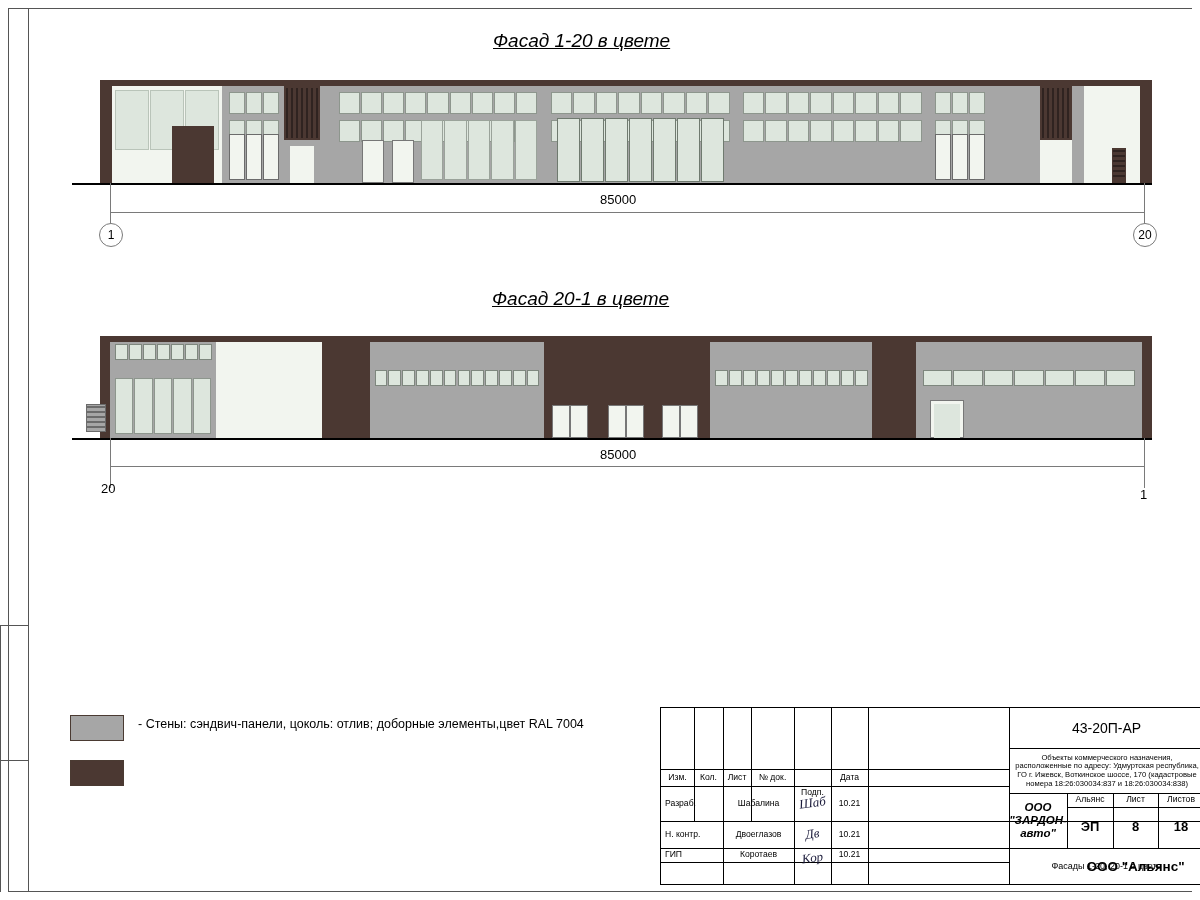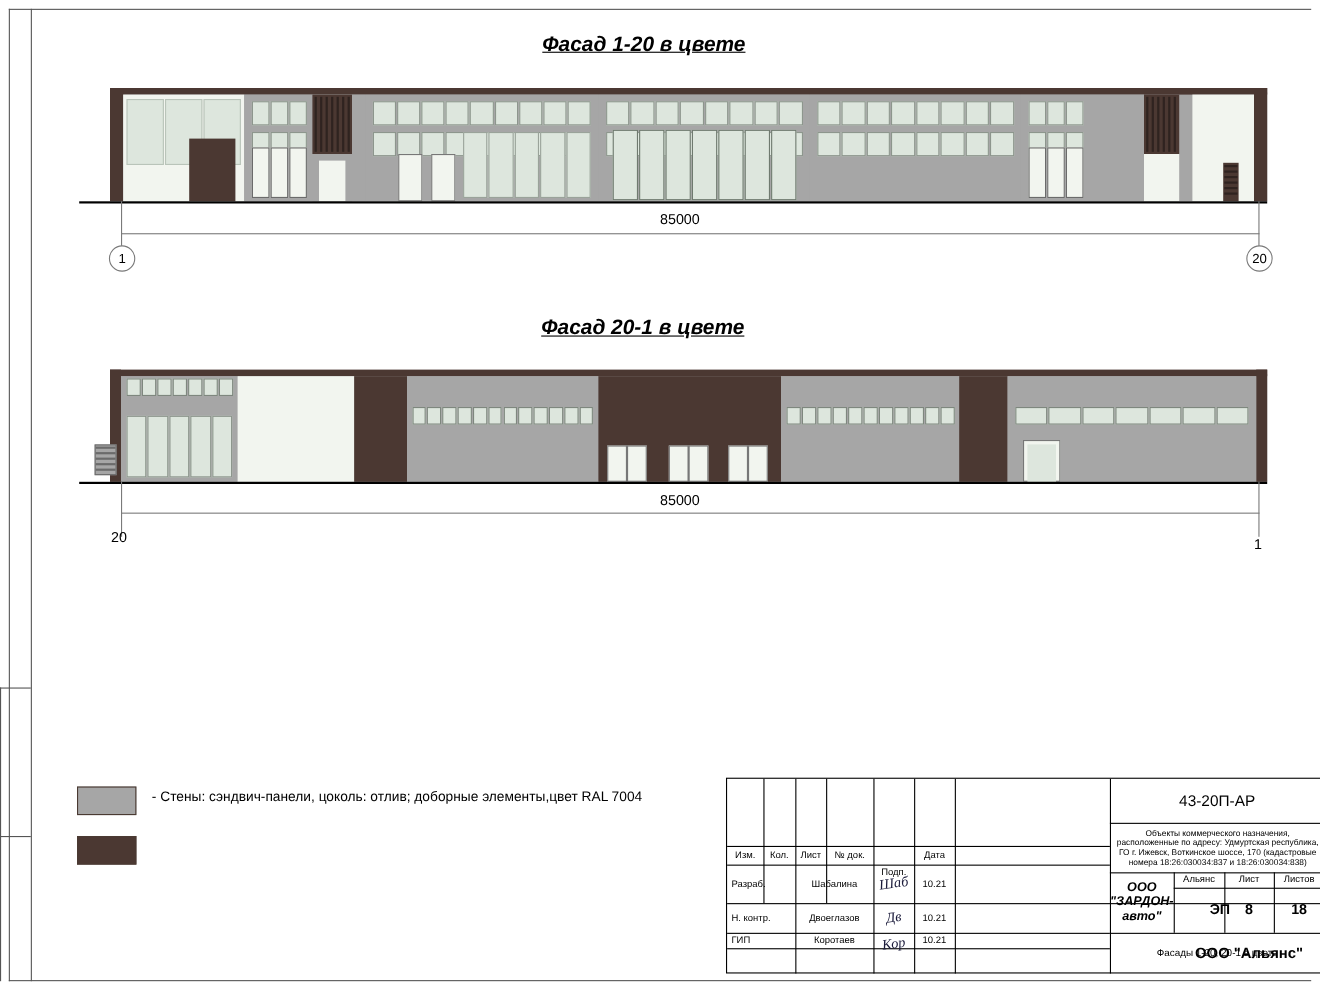--- a/index.html
+++ b/index.html
@@ -43,21 +43,21 @@
     position: absolute; left: 0px; top: 760px; width: 28px; height: 1px; background:#555;
   }
   .side-stub-c {
     position: absolute; left: 0px; top: 625px; width: 1px; height: 267px; background:#555;
   }
 
   
   .fac-title {
     position: absolute;
     font-style: italic;
-    font-weight: bold;
+    font-weight: normal;
     font-size: 19px;
     color: #000;
     text-decoration: underline;
     white-space: nowrap;
   }
   #title-1 { left: 493px; top: 30px; }
   #title-2 { left: 492px; top: 288px; }
 
   
   .elev {
@@ -443,20 +443,20 @@
     <div class="tb-cell small" style="left:62px; top:140px; width:71px; height:14px;">Коротаев</div>
     <div class="tb-cell sig" style="left:133px; top:140px; width:37px; height:20px;">Кор</div>
     <div class="tb-cell small" style="left:170px; top:140px; width:37px; height:14px;">10.21</div>
 
     <div class="tb-cell big" style="left:348px; top:0; width:195px; height:40px;">43-20П-АР</div>
     <div class="tb-cell small" style="left:350px; top:41px; width:192px; height:44px; font-size:7.6px;">Объекты коммерческого назначения, расположенные по адресу: Удмуртская республика, ГО г. Ижевск, Воткинское шоссе, 170 (кадастровые номера 18:26:030034:837 и 18:26:030034:838)</div>
     <div class="tb-cell italic-bold" style="left:348px; top:85px; width:58px; height:55px;">ООО "ЗАРДОН-авто"</div>
     <div class="tb-cell small" style="left:406px; top:85px; width:46px; height:14px;">Альянс</div>
     <div class="tb-cell small" style="left:452px; top:85px; width:45px; height:14px;">Лист</div>
     <div class="tb-cell small" style="left:497px; top:85px; width:46px; height:14px;">Листов</div>
-    <div class="tb-cell bold" style="left:406px; top:99px; width:46px; height:41px; font-size:13px;margin-left:19px;">ЭП</div>
+    <div class="tb-cell bold" style="left:406px; top:99px; width:46px; height:41px; font-size:13px;">ЭП</div>
     <div class="tb-cell bold" style="left:452px; top:99px; width:45px; height:41px; font-size:13px;">8</div>
     <div class="tb-cell bold" style="left:497px; top:99px; width:46px; height:41px; font-size:13px;">18</div>
     <div class="tb-cell small" style="left:348px; top:140px; width:195px; height:37px; font-size:9px;">Фасады 1-20, 20-1 в цвете</div>
     <div class="tb-cell" style="left:406px; top:140px; width:137px; height:37px; font-size:13.5px; font-weight:bold;">ООО "Альянс"</div>
   </div>
 
 </div>
 
 </body></html>

